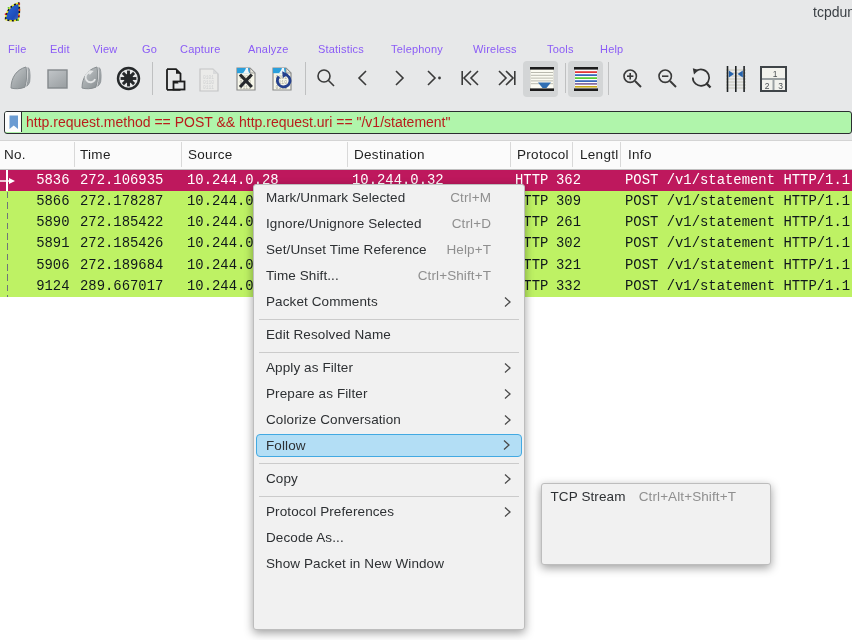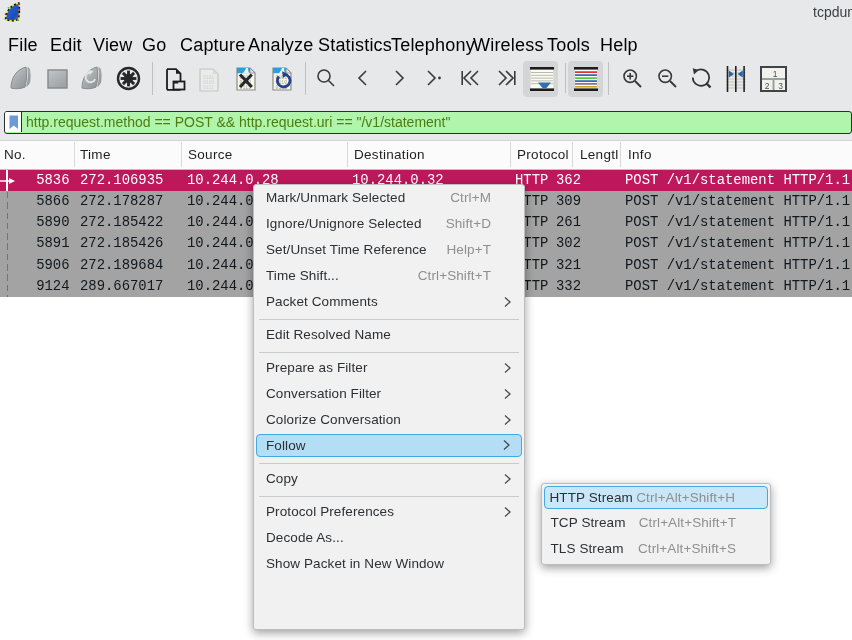--- a/index.html
+++ b/index.html
@@ -1,36 +1,36 @@
 <!DOCTYPE html>
 <html><head>
 <meta charset="utf-8">
 <style>
 * { margin:0; padding:0; box-sizing:border-box; }
 html,body { width:852px; height:640px; overflow:hidden; }
 body { font-family:"Liberation Sans", sans-serif; background:#ffffff; position:relative; }
 #win { position:absolute; left:0; top:0; width:852px; height:640px; }
 #top { position:absolute; left:0; top:0; width:852px; height:140px; background:#e7e8e9; }
 #title { position:absolute; left:813px; top:4px; font-size:14px; color:#3a3f44; white-space:nowrap; }
-.mitem { position:absolute; top:35px; font-size:18px; letter-spacing:0.2px; color:#000000; }
+.mitem { position:absolute; top:43px; font-size:11px; letter-spacing:0.2px; color:#8b5cf6; }
 
 .tbsep { position:absolute; top:62px; height:33px; width:1px; background:#bfc0c1; }
 .tbicon { position:absolute; }
 .pressed { position:absolute; top:61px; width:35px; height:36px; background:#d3d5d6; border-radius:4px; }
 
 #fbar { position:absolute; left:3.5px; top:110.5px; width:848.5px; height:23px; border:1.5px solid #2b2e31; background:#b0f5ab; border-radius:3px; }
 #fbook { position:absolute; left:0px; top:0px; width:17.5px; height:20px; background:#fdfdfd; border-right:1.5px solid #2b2e31; border-radius:1.5px 0 0 1.5px; }
-#ftext { position:absolute; left:21.5px; top:0px; height:20px; line-height:20px; font-size:14px; color:#4d7c0f; white-space:pre; }
+#ftext { position:absolute; left:21.5px; top:0px; height:20px; line-height:20px; font-size:14px; color:#b91c1c; white-space:pre; }
 
 #phead { position:absolute; left:0; top:140px; width:852px; height:30px; background:#fbfbfb; border-top:1px solid #d4d4d4; border-bottom:1px solid #bfbfbf; }
 .hlabel { position:absolute; top:0; height:27px; line-height:27px; font-size:13.5px; letter-spacing:0.3px; color:#1f1f1f; }
 .hsep { position:absolute; top:1px; height:25px; width:1px; background:#d9d9d9; }
 
 #rows { position:absolute; left:0; top:170px; width:852px; height:127px; font-family:"Liberation Mono", monospace; font-size:13.9px; }
-.prow { position:absolute; left:0; width:852px; height:21.15px; background:#a3a3a3; color:#10181c; }
+.prow { position:absolute; left:0; width:852px; height:21.15px; background:#bef264; color:#10181c; }
 .prow span { position:absolute; top:0; height:100%; line-height:21.5px; white-space:pre; }
 .prow .c0 { left:0; width:69.5px; text-align:right; }
 .prow .c1 { left:80px; }
 .prow .c2 { left:187px; }
 .prow .c3 { left:352px; }
 .prow .c4 { left:515px; }
 .prow .c5 { left:520px; width:97px; text-align:center; }
 .prow .c6 { left:625px; }
 .sel { background:#be185d; color:#ffffff; }
 #gutter { position:absolute; left:6.5px; top:191.5px; height:105px; width:1px; background-image:repeating-linear-gradient(to bottom,#6f7579 0px,#6f7579 6.5px,rgba(0,0,0,0) 6.5px,rgba(0,0,0,0) 10.3px); }
@@ -349,33 +349,33 @@
   </div>
   <div id="gutter"></div>
   <div id="selline"></div>
   <svg style="position:absolute;left:0;top:175px" width="16" height="13" viewBox="0 0 16 13">
     <line x1="0" y1="6" x2="9.5" y2="6" stroke="#ffffff" stroke-width="1.5"></line>
     <path d="M9,3 L15,6 L9,9 Z" fill="#ffffff"></path>
   </svg>
 
   <div id="cmenu" class="menu">
     <div class="mi">Mark/Unmark Selected<span class="sc">Ctrl+M</span></div>
-    <div class="mi">Ignore/Unignore Selected<span class="sc">Shift+D</span></div>
+    <div class="mi">Ignore/Unignore Selected<span class="sc">Ctrl+D</span></div>
     <div class="mi">Set/Unset Time Reference<span class="sc">Help+T</span></div>
     <div class="mi">Time Shift...<span class="sc">Ctrl+Shift+T</span></div>
     <div class="mi">Packet Comments<svg class="chev" viewBox="0 0 12 12">
           <path d="M4,1.5 L9,6 L4,10.5" fill="none" stroke="#4a4a4a" stroke-width="1.3"></path>
         </svg></div>
     <div class="msep"></div>
     <div class="mi">Edit Resolved Name</div>
     <div class="msep"></div>
+    <div class="mi">Apply as Filter<svg class="chev" viewBox="0 0 12 12">
+          <path d="M4,1.5 L9,6 L4,10.5" fill="none" stroke="#4a4a4a" stroke-width="1.3"></path>
+        </svg></div>
     <div class="mi">Prepare as Filter<svg class="chev" viewBox="0 0 12 12">
-          <path d="M4,1.5 L9,6 L4,10.5" fill="none" stroke="#4a4a4a" stroke-width="1.3"></path>
-        </svg></div>
-    <div class="mi">Conversation Filter<svg class="chev" viewBox="0 0 12 12">
           <path d="M4,1.5 L9,6 L4,10.5" fill="none" stroke="#4a4a4a" stroke-width="1.3"></path>
         </svg></div>
     <div class="mi">Colorize Conversation<svg class="chev" viewBox="0 0 12 12">
           <path d="M4,1.5 L9,6 L4,10.5" fill="none" stroke="#4a4a4a" stroke-width="1.3"></path>
         </svg></div>
     <div class="mi hi">Follow<svg class="chev" viewBox="0 0 12 12">
           <path d="M4,1.5 L9,6 L4,10.5" fill="none" stroke="#4a4a4a" stroke-width="1.3"></path>
         </svg></div>
     <div class="msep"></div>
     <div class="mi">Copy<svg class="chev" viewBox="0 0 12 12">
@@ -383,17 +383,15 @@
         </svg></div>
     <div class="msep"></div>
     <div class="mi">Protocol Preferences<svg class="chev" viewBox="0 0 12 12">
           <path d="M4,1.5 L9,6 L4,10.5" fill="none" stroke="#4a4a4a" stroke-width="1.3"></path>
         </svg></div>
     <div class="mi">Decode As...</div>
     <div class="mi">Show Packet in New Window</div>
   </div>
 
   <div id="smenu" class="menu">
-    <div class="mi hi">HTTP Stream<span class="sc">Ctrl+Alt+Shift+H</span></div>
     <div class="mi">TCP Stream<span class="sc">Ctrl+Alt+Shift+T</span></div>
-    <div class="mi">TLS Stream<span class="sc">Ctrl+Alt+Shift+S</span></div>
   </div>
 </div>
 
 </body></html>

